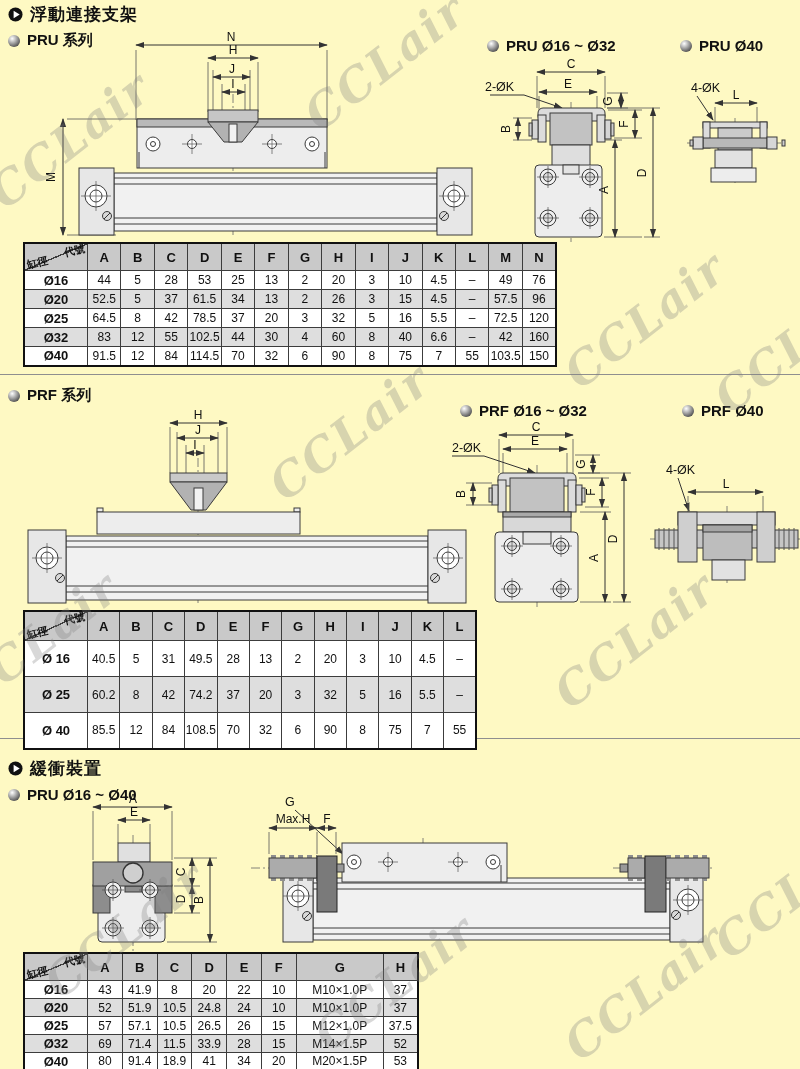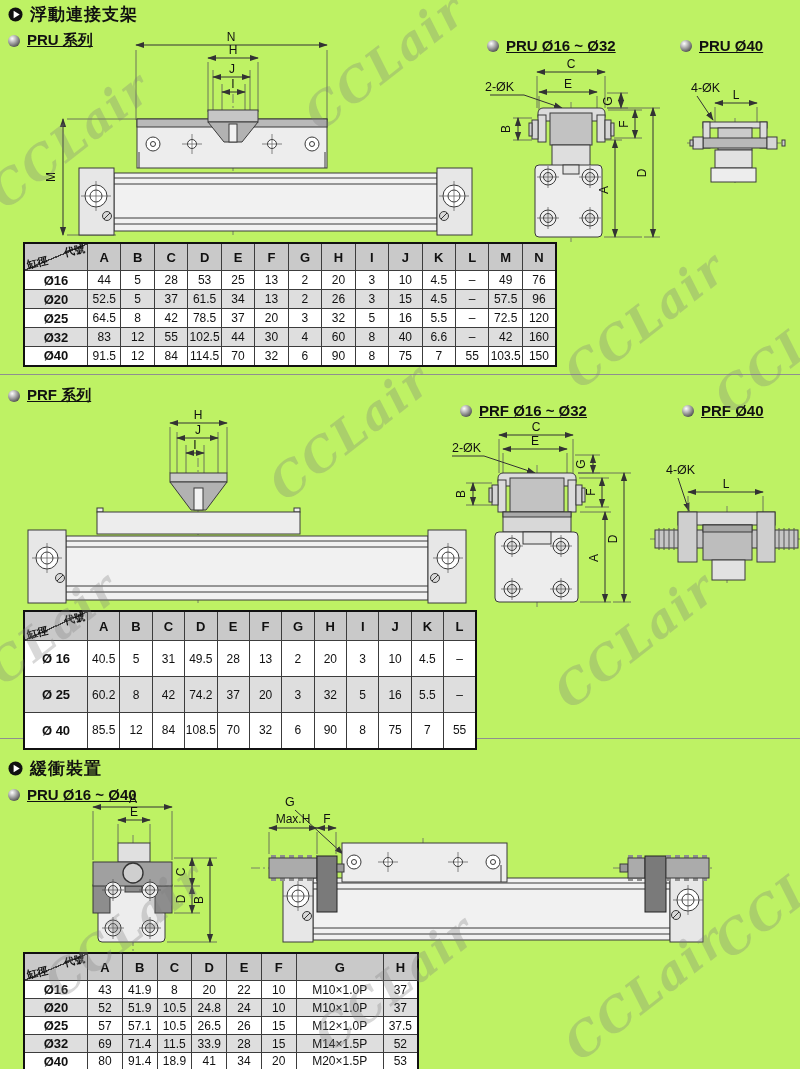--- a/index.html
+++ b/index.html
@@ -1,25 +1,25 @@
 <!DOCTYPE html>
 <html><head>
 <meta charset="utf-8">
 <style>
   html,body{margin:0;padding:0;background:#fff;}
-  #page{position:relative;width:800px;height:1069px;background:#bef264;overflow:hidden;
+  #page{position:relative;width:800px;height:1069px;background:#fef9c3;overflow:hidden;
         font-family:"Liberation Sans",sans-serif;color:#111;}
   .wm{position:absolute;z-index:3;font-family:"DejaVu Serif",serif;font-weight:bold;font-style:italic;
       font-size:46px;letter-spacing:2px;color:rgba(125,125,125,0.30);
       transform:translate(-50%,-50%) rotate(-38deg);white-space:nowrap;pointer-events:none;}
   .divider{position:absolute;left:0;width:800px;height:1px;background:#8f8f8f;z-index:1;}
   .hdr{position:absolute;display:flex;align-items:center;gap:7px;z-index:2;}
   .hdr .txt{font-weight:bold;}
   .t1txt{font-size:17px;letter-spacing:1px;}
-  .t2txt{font-size:15px;text-decoration:underline;}
+  .t2txt{font-size:15px;}
   .bullet-play{width:15px;height:15px;display:inline-block;}
   .bullet-sphere{width:12px;height:12px;border-radius:50%;display:inline-block;
       background:radial-gradient(circle at 35% 30%, #ffffff, #9a9a9a 45%, #1c1c1c 100%);}
   svg.draw{position:absolute;z-index:2;overflow:visible;}
   svg.draw text{font-family:"Liberation Sans",sans-serif;font-size:12px;fill:#111;}
   svg.draw text.klabel{font-size:12.5px;}
   .x{stroke:#555;stroke-width:0.8;fill:none;}
   .d{stroke:#333;stroke-width:1;fill:none;}
   .o{stroke:#3a3a3a;stroke-width:1;}
   .cl{stroke:#666;stroke-width:0.8;stroke-dasharray:9 3 2 3;fill:none;}

